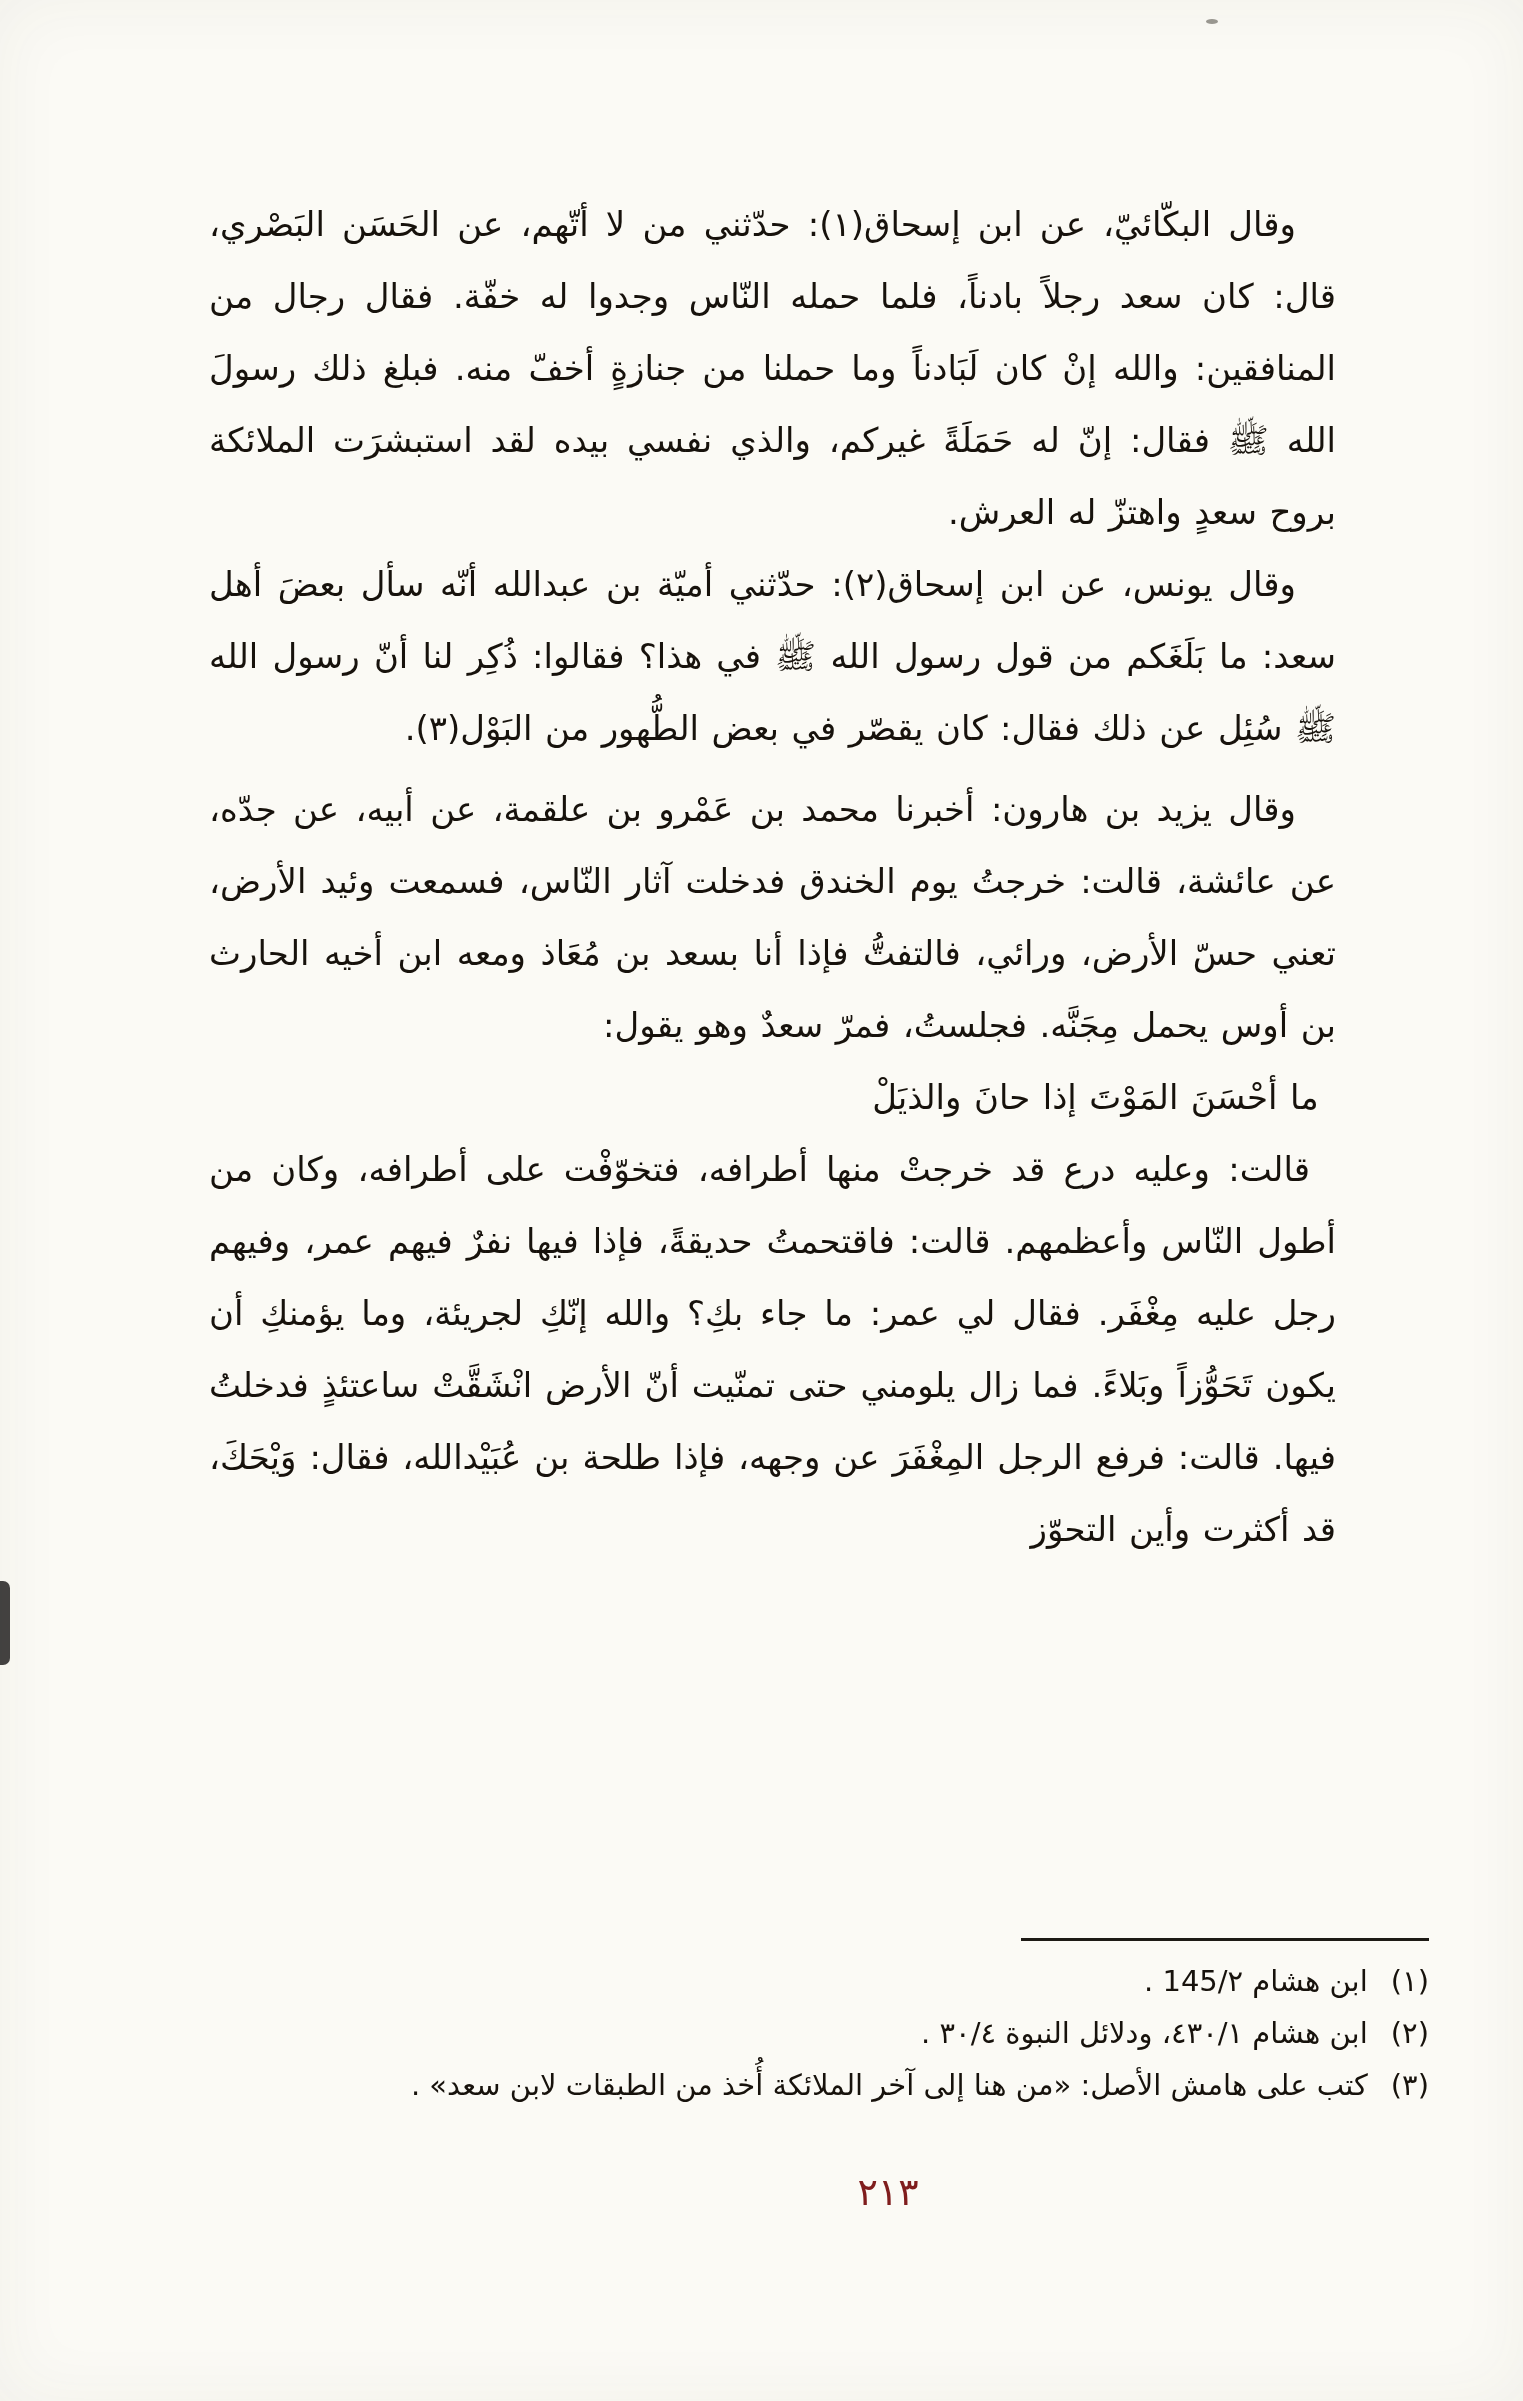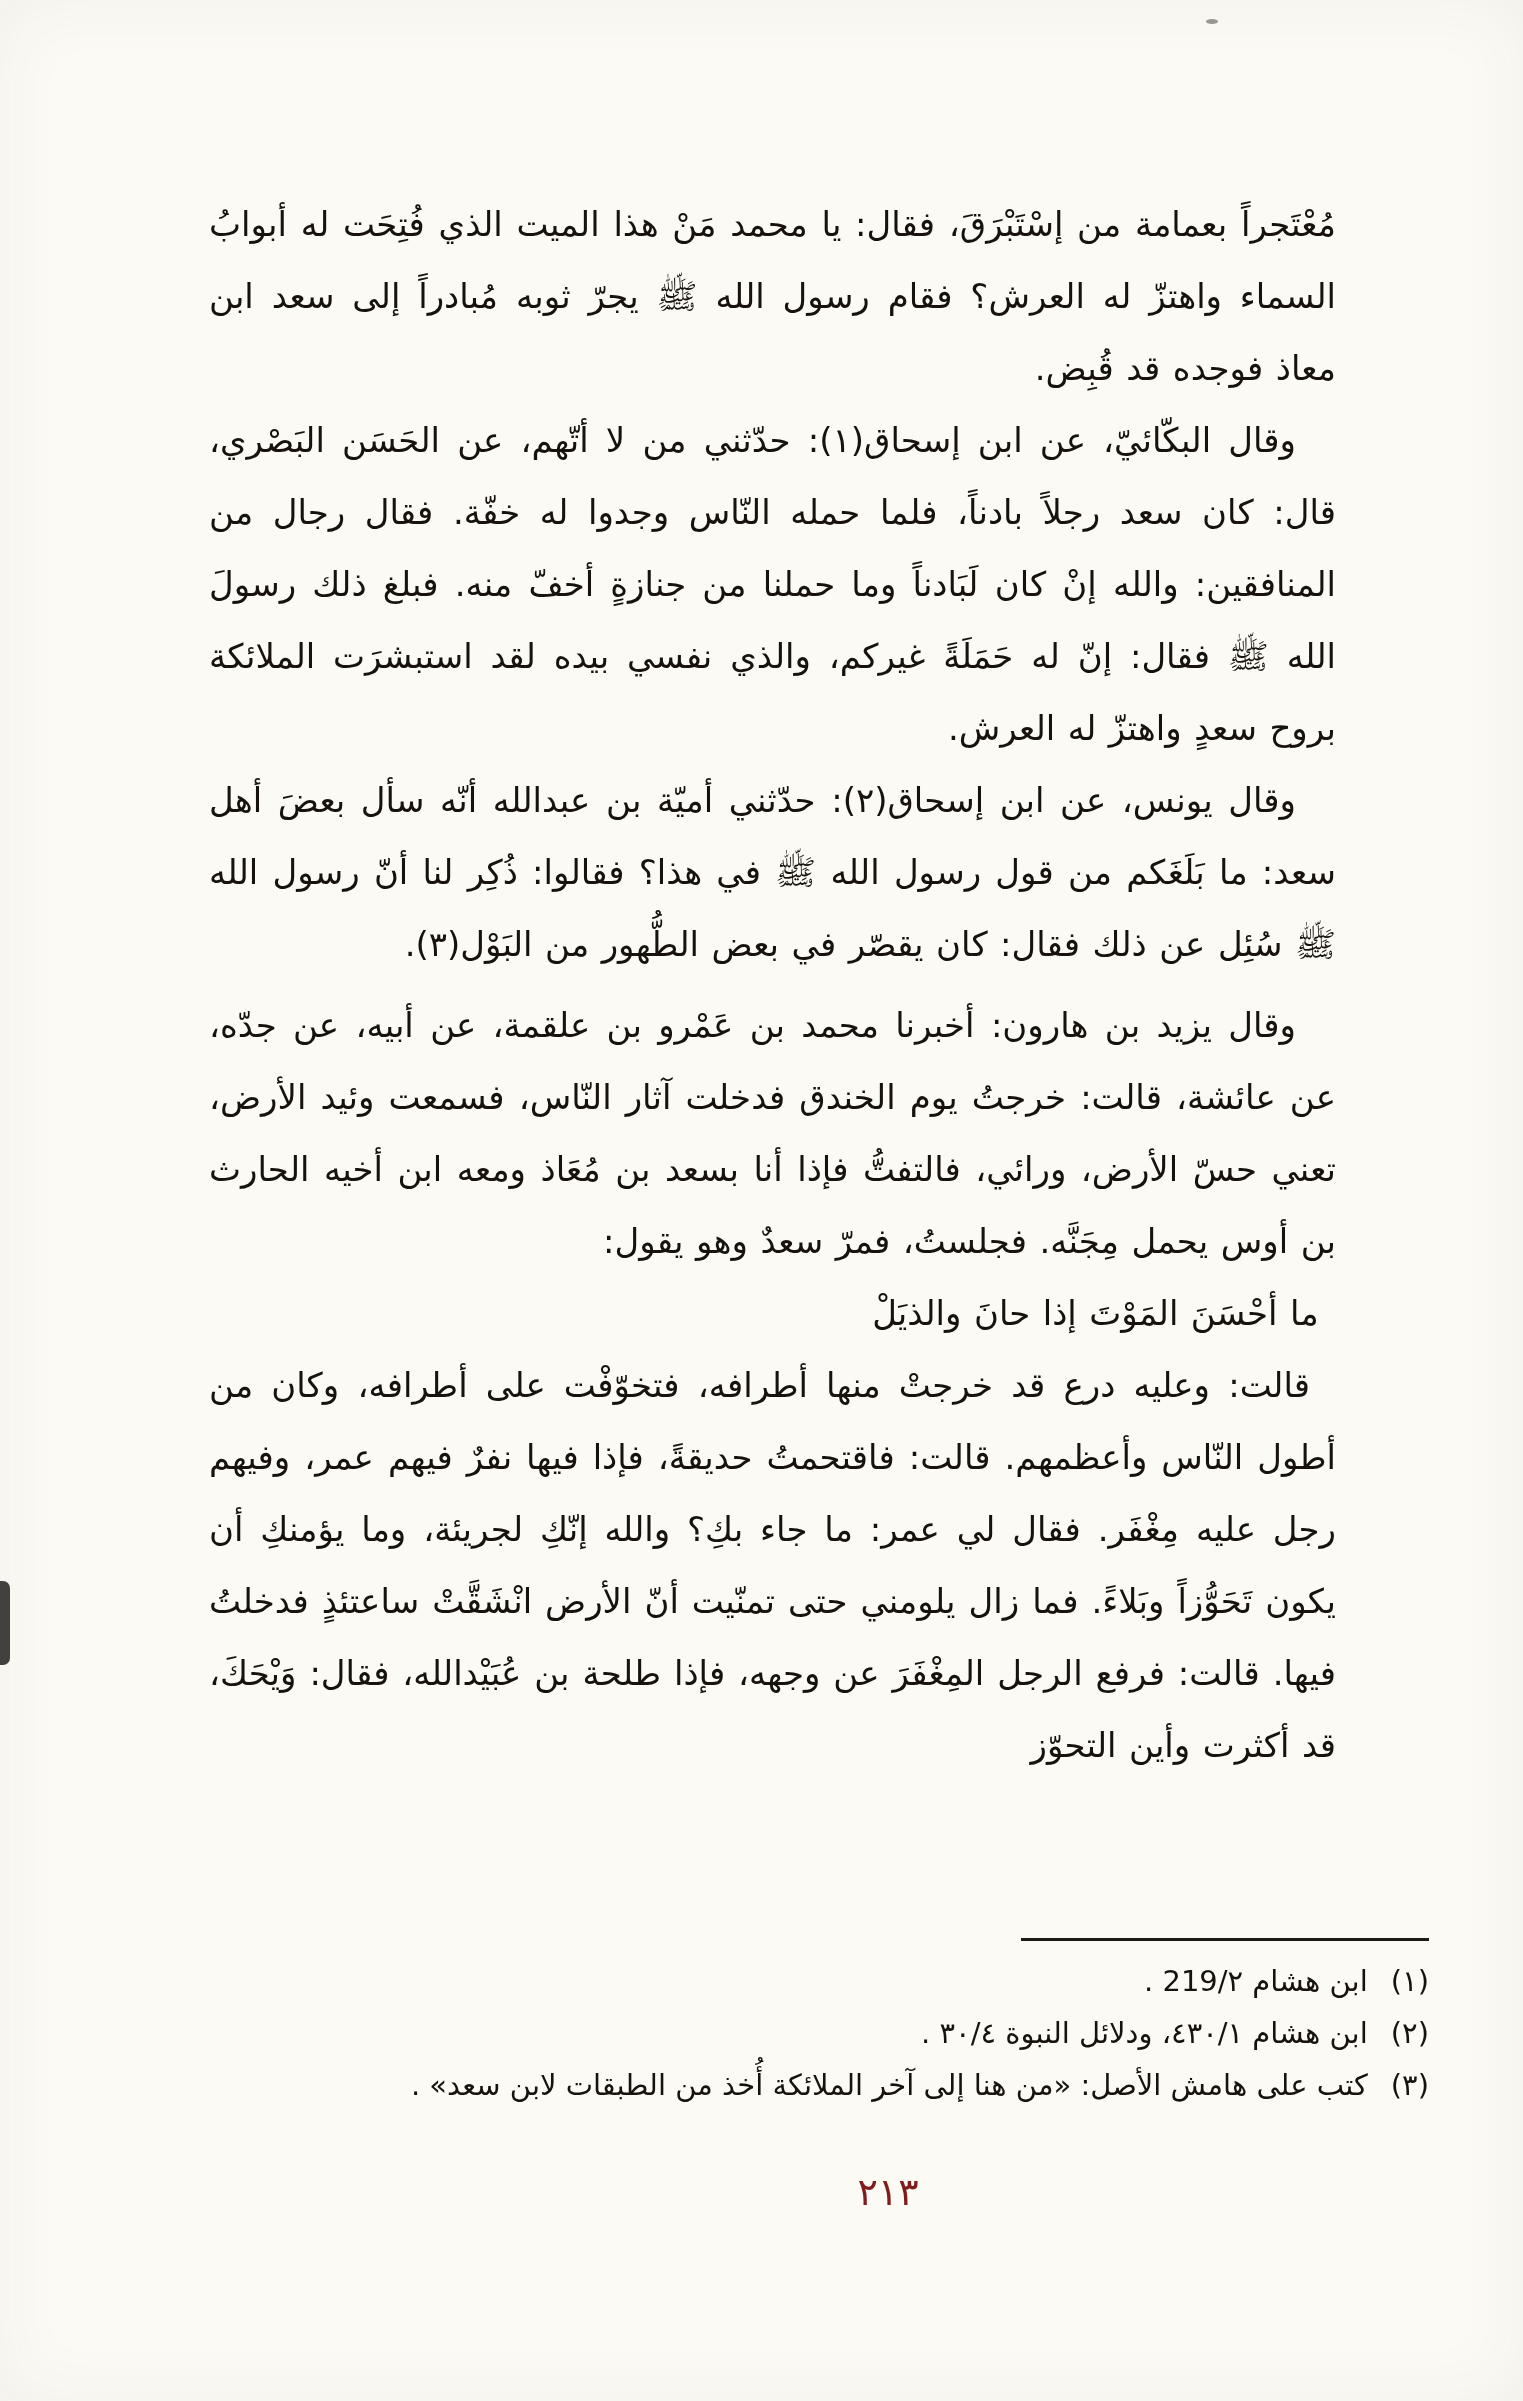--- a/index.html
+++ b/index.html
@@ -85,35 +85,34 @@
 </style>
 </head>
 <body>
 
 <div class="page">
 
   <span class="speck-top"></span>
   <span class="smudge-left"></span>
 
   <div class="text-block" dir="rtl">
-    <p class="para first">مُعْتَجراً بعمامة من إسْتَبْرَقَ، فقال: يا محمد مَنْ هذا الميت الذي فُتِحَت له أبوابُ السماء واهتزّ له العرش؟ فقام رسول الله ﷺ يجرّ ثوبه مُبادراً إلى سعد ابن معاذ فوجده قد قُبِض.</p>
     <p class="para">وقال البكّائيّ، عن ابن إسحاق(١): حدّثني من لا أتّهم، عن الحَسَن البَصْري، قال: كان سعد رجلاً بادناً، فلما حمله النّاس وجدوا له خفّة. فقال رجال من المنافقين: والله إنْ كان لَبَادناً وما حملنا من جنازةٍ أخفّ منه. فبلغ ذلك رسولَ الله ﷺ فقال: إنّ له حَمَلَةً غيركم، والذي نفسي بيده لقد استبشرَت الملائكة بروح سعدٍ واهتزّ له العرش.</p>
     <p class="para">وقال يونس، عن ابن إسحاق(٢): حدّثني أميّة بن عبدالله أنّه سأل بعضَ أهل سعد: ما بَلَغَكم من قول رسول الله ﷺ في هذا؟ فقالوا: ذُكِر لنا أنّ رسول الله ﷺ سُئِل عن ذلك فقال: كان يقصّر في بعض الطُّهور من البَوْل(٣).</p>
     <p class="para gap-before">وقال يزيد بن هارون: أخبرنا محمد بن عَمْرو بن علقمة، عن أبيه، عن جدّه، عن عائشة، قالت: خرجتُ يوم الخندق فدخلت آثار النّاس، فسمعت وئيد الأرض، تعني حسّ الأرض، ورائي، فالتفتُّ فإذا أنا بسعد بن مُعَاذ ومعه ابن أخيه الحارث بن أوس يحمل مِجَنَّه. فجلستُ، فمرّ سعدٌ وهو يقول:</p>
     <div class="verse">
       <span>ما أحْسَنَ المَوْتَ إذا حانَ والذيَلْ</span>
     </div>
     <p class="para small-indent">قالت: وعليه درع قد خرجتْ منها أطرافه، فتخوّفْت على أطرافه، وكان من أطول النّاس وأعظمهم. قالت: فاقتحمتُ حديقةً، فإذا فيها نفرٌ فيهم عمر، وفيهم رجل عليه مِغْفَر. فقال لي عمر: ما جاء بكِ؟ والله إنّكِ لجريئة، وما يؤمنكِ أن يكون تَحَوُّزاً وبَلاءً. فما زال يلومني حتى تمنّيت أنّ الأرض انْشَقَّتْ ساعتئذٍ فدخلتُ فيها. قالت: فرفع الرجل المِغْفَرَ عن وجهه، فإذا طلحة بن عُبَيْدالله، فقال: وَيْحَكَ، قد أكثرت وأين التحوّز</p>
   </div>
 
   <div class="footnotes" dir="rtl">
     <div class="fn-rule"></div>
     <div class="fn">
       <span class="fn-marker">(١)</span>
-      <span class="fn-text">ابن هشام 219/٢ .</span>
+      <span class="fn-text">ابن هشام 145/٢ .</span>
     </div>
     <div class="fn">
       <span class="fn-marker">(٢)</span>
       <span class="fn-text">ابن هشام ٤٣٠/١، ودلائل النبوة ٣٠/٤ .</span>
     </div>
     <div class="fn">
       <span class="fn-marker">(٣)</span>
       <span class="fn-text">كتب على هامش الأصل: «من هنا إلى آخر الملائكة أُخذ من الطبقات لابن سعد» .</span>
     </div>
   </div>

